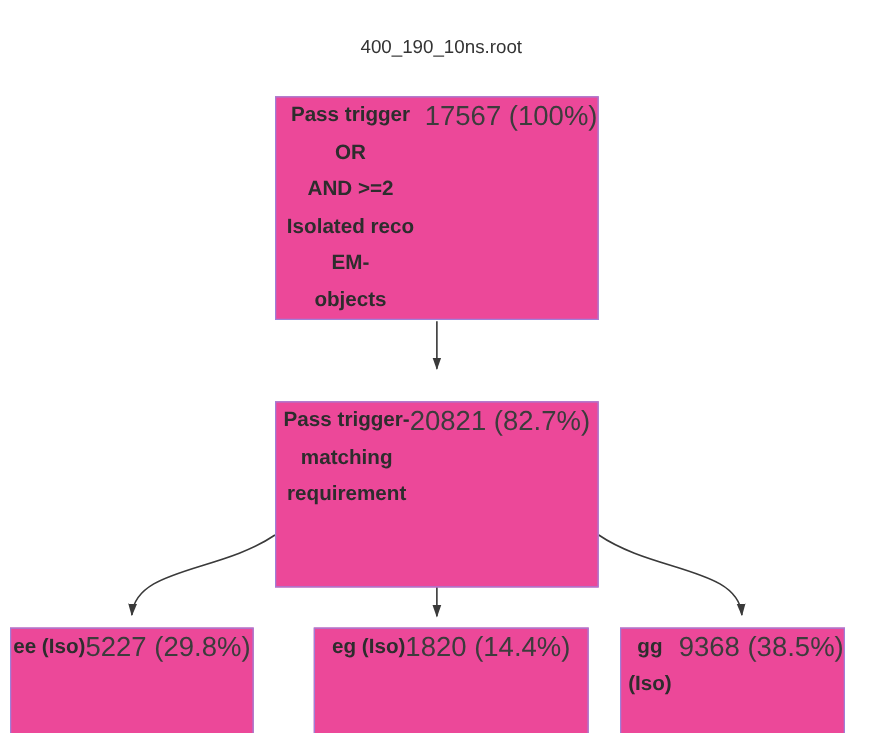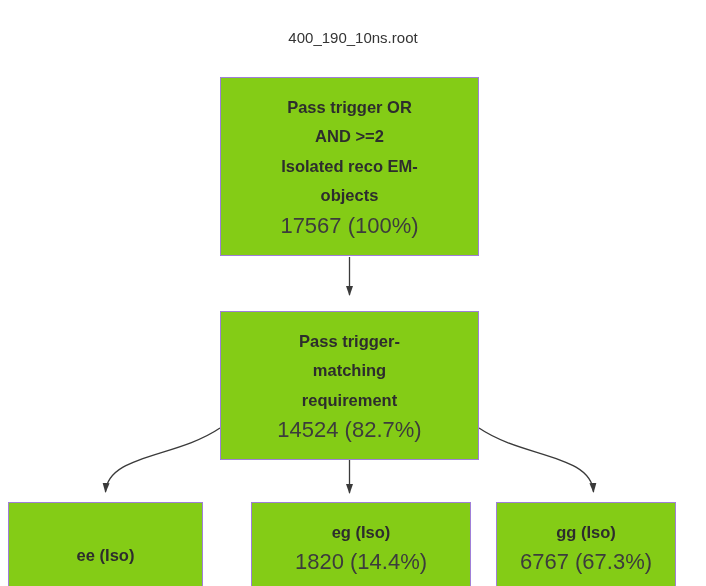--- a/index.html
+++ b/index.html
@@ -27,44 +27,43 @@
   }
   .edges-svg {
     position: absolute;
     top: 0;
     left: 0;
     pointer-events: none;
   }
   .node {
     position: absolute;
     box-sizing: border-box;
-    background: #84cc16;
+    background: #ec4899;
     border: 1px solid #9f7fd8;
     display: flex;
-    flex-direction: column;
-    align-items: center;
+    align-items: flex-start;
     justify-content: center;
     text-align: center;
   }
   .node .label {
     font-weight: bold;
     font-size: 16.5px;
     line-height: 29.5px;
     color: #2d2d2d;
     white-space: pre-line;
   }
   .node .count {
     font-weight: normal;
     font-size: 22px;
     line-height: 29.5px;
     color: #3c3c3c;
     white-space: nowrap;
   }
   .node-root            { left: 220px; top: 57px;  width: 259px; height: 179px; }
-  .node-trigger-match   { left: 220px; top: 291px; width: 259px; height: 149px; }
+  .node-trigger-match   { left: 220px; top: 301px; width: 259px; height: 149px; }
   .node-ee              { left: 8px;   top: 482px; width: 195px; height: 108px; }
   .node-eg              { left: 251px; top: 482px; width: 220px; height: 90px; }
   .node-gg              { left: 496px; top: 482px; width: 180px; height: 90px; }
 </style>
 </head>
 <body>
 
 <div class="canvas">
 
   <div class="diagram-title">400_190_10ns.root</div>
@@ -86,30 +85,31 @@
 AND &gt;=2
 Isolated reco EM-
 objects</div>
     <div class="count">17567 (100%)</div>
   </div>
 
   <div class="node node-trigger-match">
     <div class="label">Pass trigger-
 matching
 requirement</div>
-    <div class="count">14524 (82.7%)</div>
+    <div class="count">20821 (82.7%)</div>
   </div>
 
   <div class="node node-ee">
     <div class="label">ee (Iso)</div>
+    <div class="count">5227 (29.8%)</div>
   </div>
 
   <div class="node node-eg">
     <div class="label">eg (Iso)</div>
     <div class="count">1820 (14.4%)</div>
   </div>
 
   <div class="node node-gg">
     <div class="label">gg (Iso)</div>
-    <div class="count">6767 (67.3%)</div>
+    <div class="count">9368 (38.5%)</div>
   </div>
 
 </div>
 
 </body></html>

